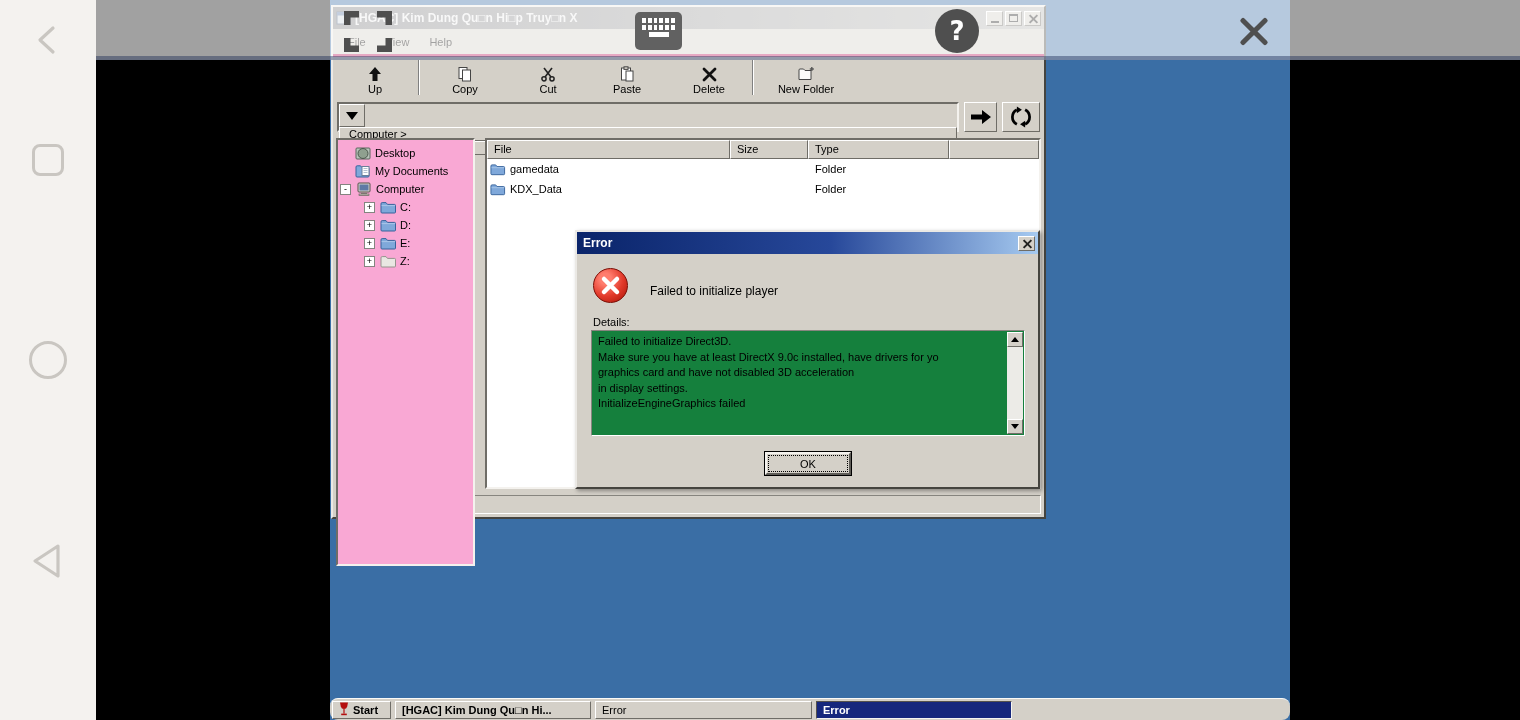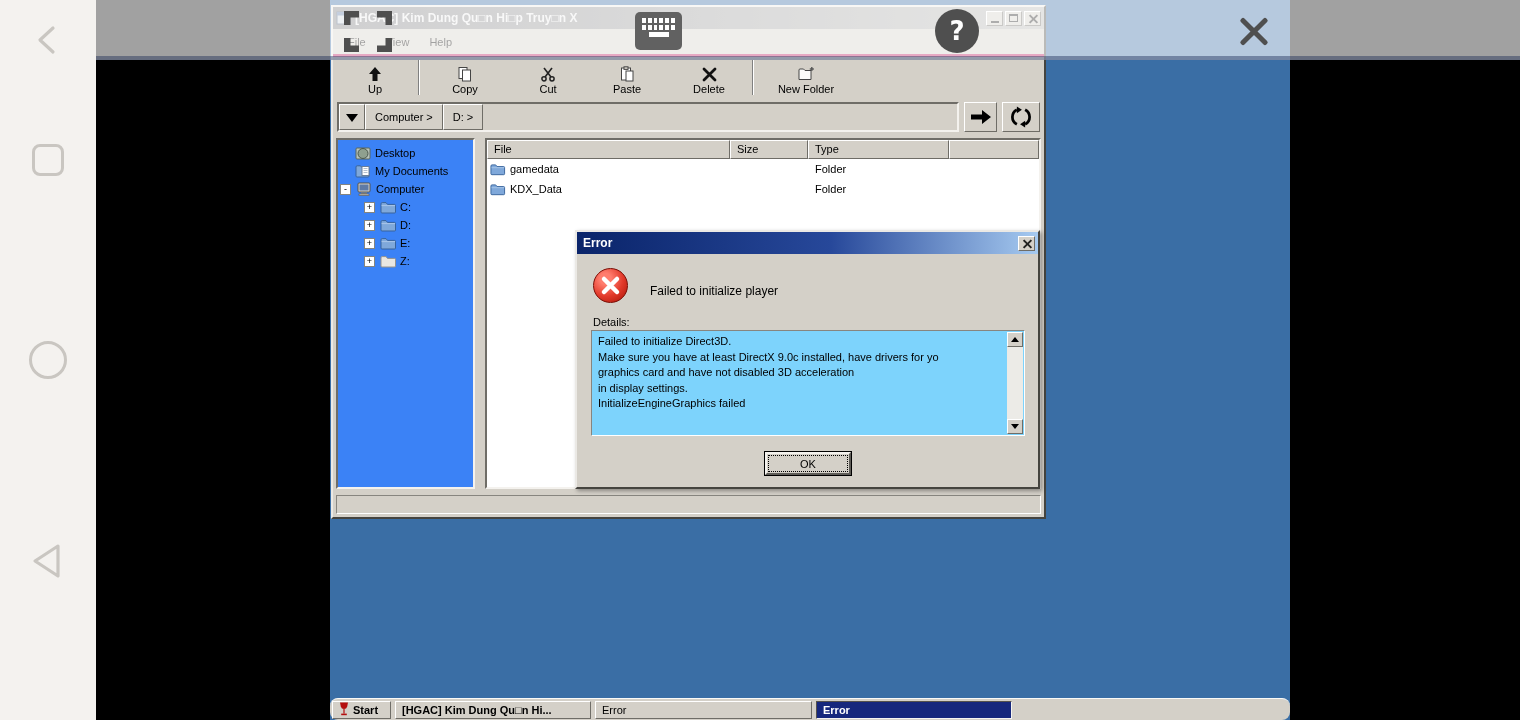--- a/index.html
+++ b/index.html
@@ -9,21 +9,21 @@
 
   
   .left-strip { position:absolute; left:0; top:0; width:96px; height:720px; background:#f4f2ef; z-index:20; }
   .nav-ico { position:absolute; color:#c9c6c1; }
   .nav-square { left:32px; top:144px; width:32px; height:32px; border:3px solid #c9c6c1; border-radius:8px; }
   .nav-circle { left:29px; top:341px; width:38px; height:38px; border:3px solid #c9c6c1; border-radius:50%; }
 
   
   #screen { position:absolute; left:330px; top:0; width:960px; height:720px; background:#3a6ea5; overflow:hidden; }
   .raised1 { border:1px solid; border-color:#fff #6f6d67 #6f6d67 #fff; background:#d4d0c8; }
-  .sunken  { border:2px solid; border-color:#6f6d67 #f4f2ee #f4f2ee #6f6d67; }
+  .sunken  { border:2px solid; border-color:#6f6d67 #f4f2ee #f4f2ee #6f6d67;flex-direction:column; }
   .sunken1 { border:1px solid; border-color:#87857f #fff #fff #87857f; }
 
   
   #fm-window { position:absolute; left:1px; top:5px; width:715px; height:514px;
     background:#d4d0c8; border:2px solid; border-color:#ebe9e5 #45443f #45443f #ebe9e5; }
   .titlebar { height:22px; display:flex; align-items:center; padding:0 3px; gap:4px;
     background:linear-gradient(90deg,#7f7f82,#b9b9b6); }
   .titlebar .title { flex:1; color:#ececec; font-weight:bold; font-size:12px;
     white-space:nowrap; overflow:hidden; }
   .tb-btns { display:flex; gap:2px; }
@@ -43,21 +43,21 @@
 
   .addressrow { height:38px; display:flex; align-items:center; padding:3px 4px; gap:5px; }
   .addr-field { flex:1; height:30px; display:flex; align-items:stretch; background:#d4d0c8; }
   .addr-seg { display:flex; align-items:center; padding:0 9px; white-space:nowrap; }
   .addr-drop { width:26px; display:flex; align-items:center; justify-content:center; }
   .tri-down { width:0; height:0; border:6px solid transparent; border-top:8px solid #000; margin-top:7px; }
   .addr-spacer { flex:1; }
   .icon-btn { height:30px; display:flex; align-items:center; justify-content:center; }
 
   .content { position:relative; height:356px; }
-  #tree-pane { position:absolute; left:3px; top:2px; width:139px; height:351px; background:#3b82f6; overflow:hidden; }
+  #tree-pane { position:absolute; left:3px; top:2px; width:139px; height:428px; background:#f9a8d4; overflow:hidden; }
   .tree-inner { padding-top:4px; }
   .tree-row { height:18px; display:flex; align-items:center; gap:3px; }
   .tree-row.lvl0 { padding-left:17px; }
   .tree-row.lvl1 { padding-left:26px; }
   .expander { width:11px; height:11px; border:1px solid #848480; background:#fff; font-size:9px;
     line-height:9px; text-align:center; margin-right:2px; flex:none; }
   .tree-ico { width:17px; height:14px; flex:none; display:flex; align-items:center; }
 
   #list-pane { position:absolute; left:152px; top:2px; width:556px; height:351px; background:#fff; overflow:hidden; }
   .list-header { display:flex; height:19px; }
@@ -78,21 +78,21 @@
   #error-dialog { position:absolute; left:245px; top:230px; width:465px; height:259px; background:#d4d0c8;
     border:2px solid; border-color:#ebe9e5 #45443f #45443f #ebe9e5; box-shadow:2px 2px 4px rgba(0,0,0,.35); z-index:5; }
   .dlg-title { height:22px; display:flex; align-items:center; padding:0 3px 0 6px;
     background:linear-gradient(90deg,#0a246a 0%,#27489a 55%,#a6caf0 100%); }
   .dlg-title .title { flex:1; color:#fff; font-weight:bold; font-size:12px; }
   .err-ico { position:absolute; left:16px; top:36px; width:35px; height:35px; border-radius:50%;
     border:1px solid #7c0c04;
     background:radial-gradient(circle at 35% 30%, #ff7d6e 0 18%, #e23a2b 55%, #a81105 100%); }
   .err-msg { position:absolute; left:73px; top:52px; font-size:12px; }
   .dlg-details-label { position:absolute; left:16px; top:84px; }
-  .details-box { position:absolute; left:14px; top:98px; width:434px; height:106px; background:#7dd3fc; }
+  .details-box { position:absolute; left:14px; top:98px; width:434px; height:106px; background:#15803d; }
   .details-text { position:absolute; left:1px; top:1px; right:18px; bottom:1px; padding:2px 5px;
     white-space:pre-wrap; line-height:15.5px; overflow:hidden; }
   .vscroll { position:absolute; top:1px; right:1px; bottom:1px; width:16px; background:#ecebe7; }
   .sbtn { position:absolute; left:0; width:16px; height:15px; display:flex; align-items:center; justify-content:center; }
   .sbtn.up { top:0; } .sbtn.down { bottom:0; }
   .tri-up-s { width:0; height:0; border:4px solid transparent; border-bottom:5px solid #000; margin-top:-4px; }
   .tri-down-s { width:0; height:0; border:4px solid transparent; border-top:5px solid #000; margin-bottom:-4px; }
   .ok-btn { position:absolute; left:187px; top:219px; width:88px; height:25px; background:#d4d0c8;
     border:1px solid #000; display:flex; align-items:flex-start; justify-content:center; }
   .ok-inner { width:100%; height:100%; border:2px solid; border-color:#f4f2ee #5f5d58 #5f5d58 #f4f2ee;

